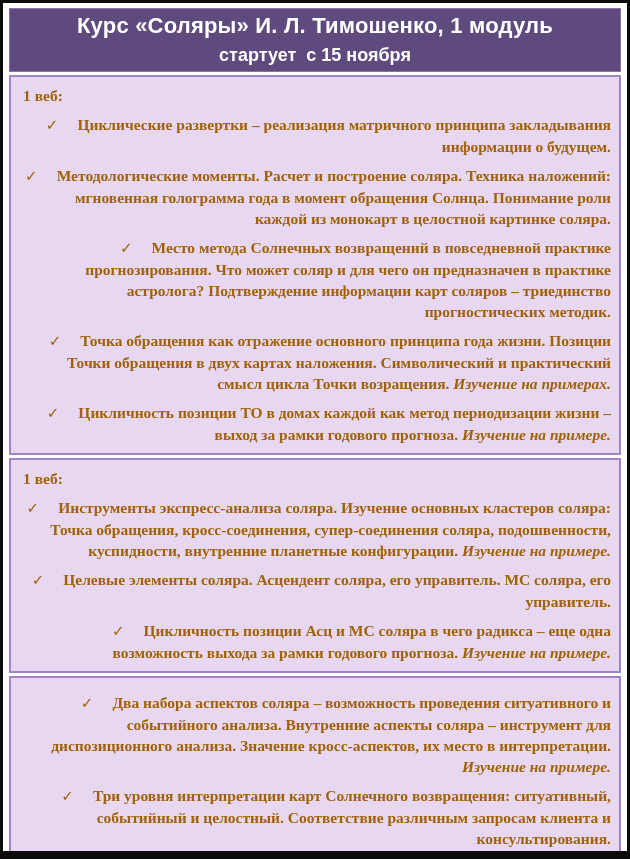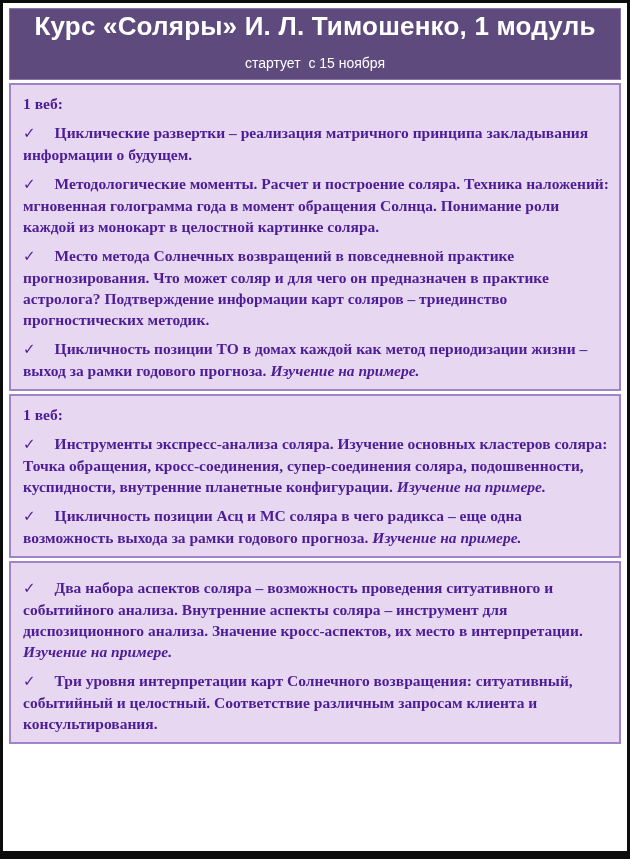--- a/index.html
+++ b/index.html
@@ -13,40 +13,40 @@
   }
   .header{
     background:#5e4a7c;
     border:1px solid #8a72a8;
     color:#ffffff;
     text-align:center;
     font-family:"Liberation Sans",sans-serif;
     padding:3px 4px 7px 4px;
   }
   .title{
-    font-size:26px;font-weight:bold;line-height:28px;letter-spacing:.2px;
+    font-size:22px;font-weight:bold;line-height:28px;letter-spacing:.2px;
   }
   .subtitle{
-    font-size:14px;font-weight:normal;line-height:17px;margin-top:15px;
+    font-size:18px;font-weight:bold;line-height:17px;margin-top:7px;
     white-space:pre-wrap;
   }
   .section{
     background:#e7d7f0;
     border:2px solid #a184c8;
     margin-top:3px;
     padding:6px 8px 8px 10px;
-    color:#4c1d95;
+    color:#a16207;
   }
   .section-label{
     font-weight:bold;font-size:15.5px;line-height:21px;margin:2px 0 0 2px;
   }
   .bullet{
     margin:8px 0 0 2px;
     font-weight:bold;font-size:15.5px;line-height:21px;
-    text-align:left;
+    text-align:right;
   }
   .check{
     font-family:"DejaVu Sans",sans-serif;
     font-weight:normal;font-size:15px;
     margin-right:19px;
   }
   .it{font-style:italic;}
 </style>
 </head>
 <body>
@@ -56,26 +56,28 @@
   <div class="header">
     <div class="title">Курс «Соляры» И. Л. Тимошенко, 1 модуль</div>
     <div class="subtitle">стартует  с 15 ноября</div>
   </div>
 
   <div class="section">
     <div class="section-label">1 веб:</div>
     <p class="bullet"><span class="check">✓</span><span>Циклические развертки – реализация матричного принципа закладывания информации о будущем.</span><span class="it"></span></p>
     <p class="bullet"><span class="check">✓</span><span>Методологические моменты. Расчет и построение соляра. Техника наложений: мгновенная голограмма года в момент обращения Солнца. Понимание роли каждой из монокарт в целостной картинке соляра.</span><span class="it"></span></p>
     <p class="bullet"><span class="check">✓</span><span>Место метода Солнечных возвращений в повседневной практике прогнозирования. Что может соляр и для чего он предназначен в практике астролога? Подтверждение информации карт соляров – триединство прогностических методик.</span><span class="it"></span></p>
+    <p class="bullet"><span class="check">✓</span><span>Точка обращения как отражение основного принципа года жизни. Позиции Точки обращения в двух картах наложения. Символический и практический смысл цикла Точки возращения. </span><span class="it">Изучение на примерах.</span></p>
     <p class="bullet"><span class="check">✓</span><span>Цикличность позиции ТО в домах каждой как метод периодизации жизни – выход за рамки годового прогноза. </span><span class="it">Изучение на примере.</span></p>
   </div>
 
   <div class="section">
     <div class="section-label">1 веб:</div>
     <p class="bullet"><span class="check">✓</span><span>Инструменты экспресс-анализа соляра. Изучение основных кластеров соляра: Точка обращения, кросс-соединения, супер-соединения соляра, подошвенности, куспидности, внутренние планетные конфигурации. </span><span class="it">Изучение на примере.</span></p>
+    <p class="bullet"><span class="check">✓</span><span>Целевые элементы соляра. Асцендент соляра, его управитель. МС соляра, его управитель.</span><span class="it"></span></p>
     <p class="bullet"><span class="check">✓</span><span>Цикличность позиции Асц и МС соляра в чего радикса – еще одна возможность выхода за рамки годового прогноза. </span><span class="it">Изучение на примере.</span></p>
   </div>
 
   <div class="section">
     <p class="bullet"><span class="check">✓</span><span>Два набора аспектов соляра – возможность проведения ситуативного и событийного анализа. Внутренние аспекты соляра – инструмент для диспозиционного анализа. Значение кросс-аспектов, их место в интерпретации. </span><span class="it">Изучение на примере.</span></p>
     <p class="bullet"><span class="check">✓</span><span>Три уровня интерпретации карт Солнечного возвращения: ситуативный, событийный и целостный. Соответствие различным запросам клиента и консультирования.</span><span class="it"></span></p>
 
   </div>
 
 </div>

